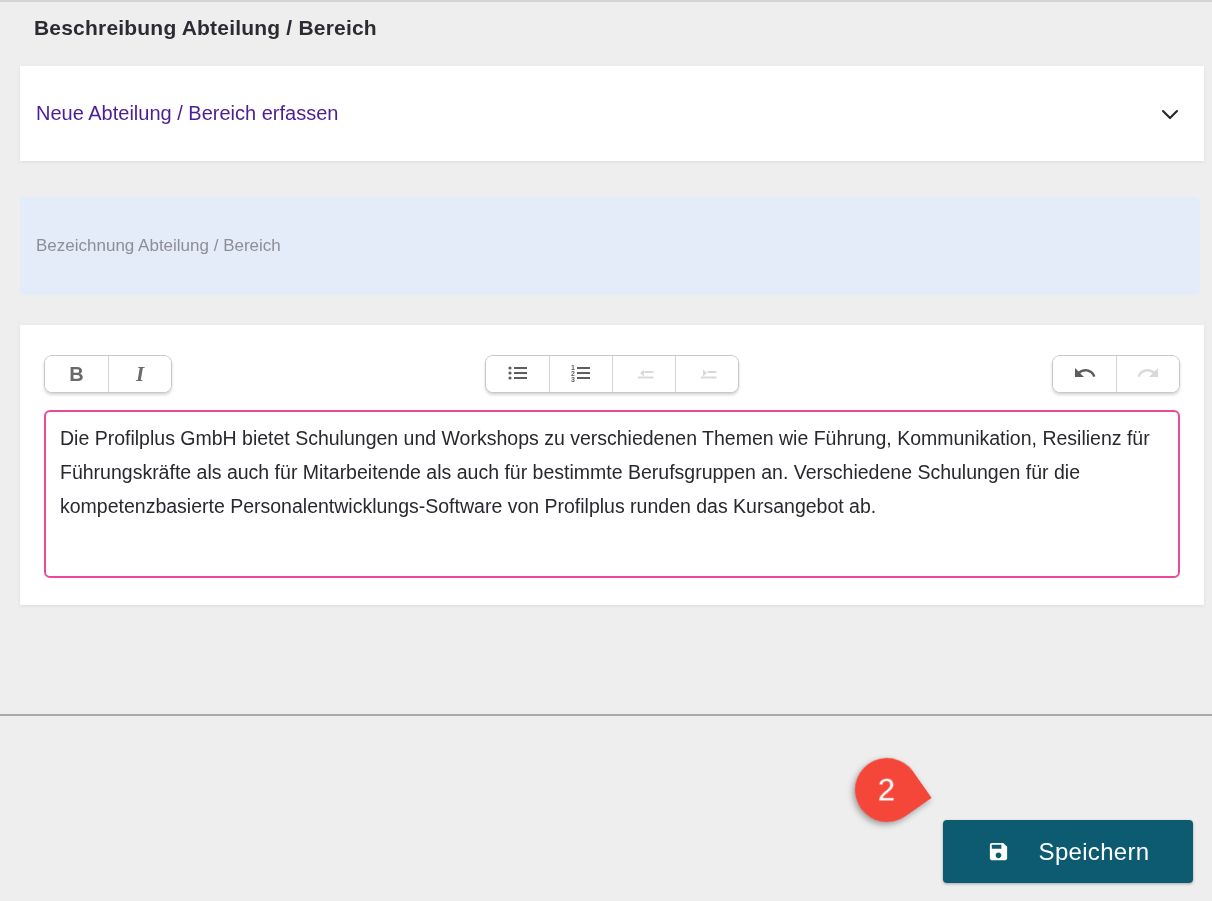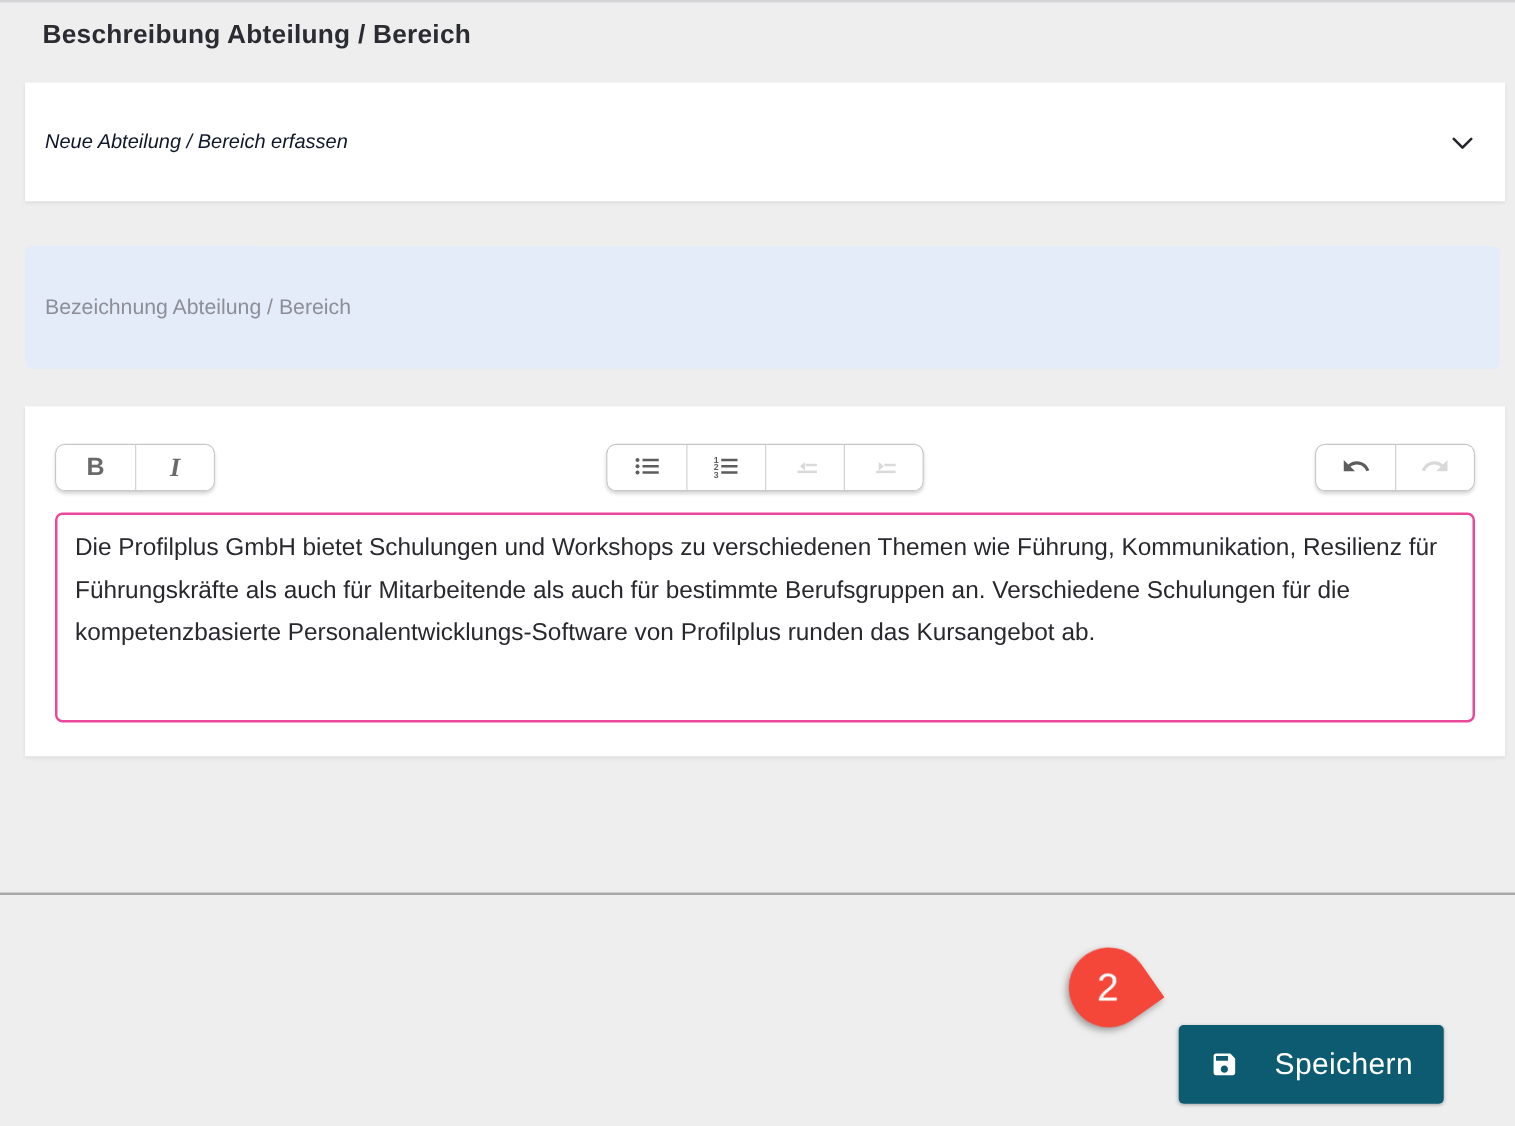--- a/index.html
+++ b/index.html
@@ -14,21 +14,21 @@
   .page-title {
     position:absolute; left:22px; top:16px;
     font-size:21px; font-weight:bold; color:#2b2b32; letter-spacing:.2px;margin-left:12px;
   }
 
   .panel-collapse {
     position:absolute; left:20px; top:66px; width:1184px; height:95px;
     background:#ffffff; display:flex; align-items:center; padding:0 20px 0 16px;
     box-shadow:0 1px 3px rgba(0,0,0,0.08); cursor:pointer;
   }
-  .panel-collapse .label { font-size:16px; color:#0f172a;font-style:italic; }
+  .panel-collapse .label { font-size:20px; color:#4c1d95; }
   .panel-collapse .chev { margin-left:auto; display:flex; align-items:center; }
 
   .blue-field {
     position:absolute; left:20px; top:197px; width:1180px; height:98px;
     background:#e4ecfa; border-radius:5px;
     display:flex; flex-direction:column; justify-content:center; gap:4px;
     padding-left:16px; cursor:text;
   }
   .blue-field .flabel { font-size:17px; color:#8e8e97; }
   .blue-field .fvalue { font-size:20px; color:#141419; }
@@ -70,21 +70,21 @@
     background:#f4473a; border-radius:50% 0 50% 50%;
     transform:rotate(55deg);
     filter:drop-shadow(1px 3px 3px rgba(0,0,0,0.35));
     display:flex; align-items:center; justify-content:center;
   }
   .badge span {
     transform:rotate(-55deg); color:#fff; font-size:31px; line-height:1;
   }
 
   .save-btn {
-    position:absolute; left:943px; top:820px; width:212px; height:63px;
+    position:absolute; left:943px; top:820px; width:250px; height:63px;
     background:#0d5b70; border:none; border-radius:4px;
     color:#ffffff; font-size:24px; font-family:"Liberation Sans",sans-serif;
     display:flex; align-items:center; justify-content:center; gap:29px;
     box-shadow:0 1px 3px rgba(0,0,0,0.3); cursor:pointer; letter-spacing:.3px;
   }
 </style>
 </head>
 <body>
 
 <div class="top-edge"></div>

